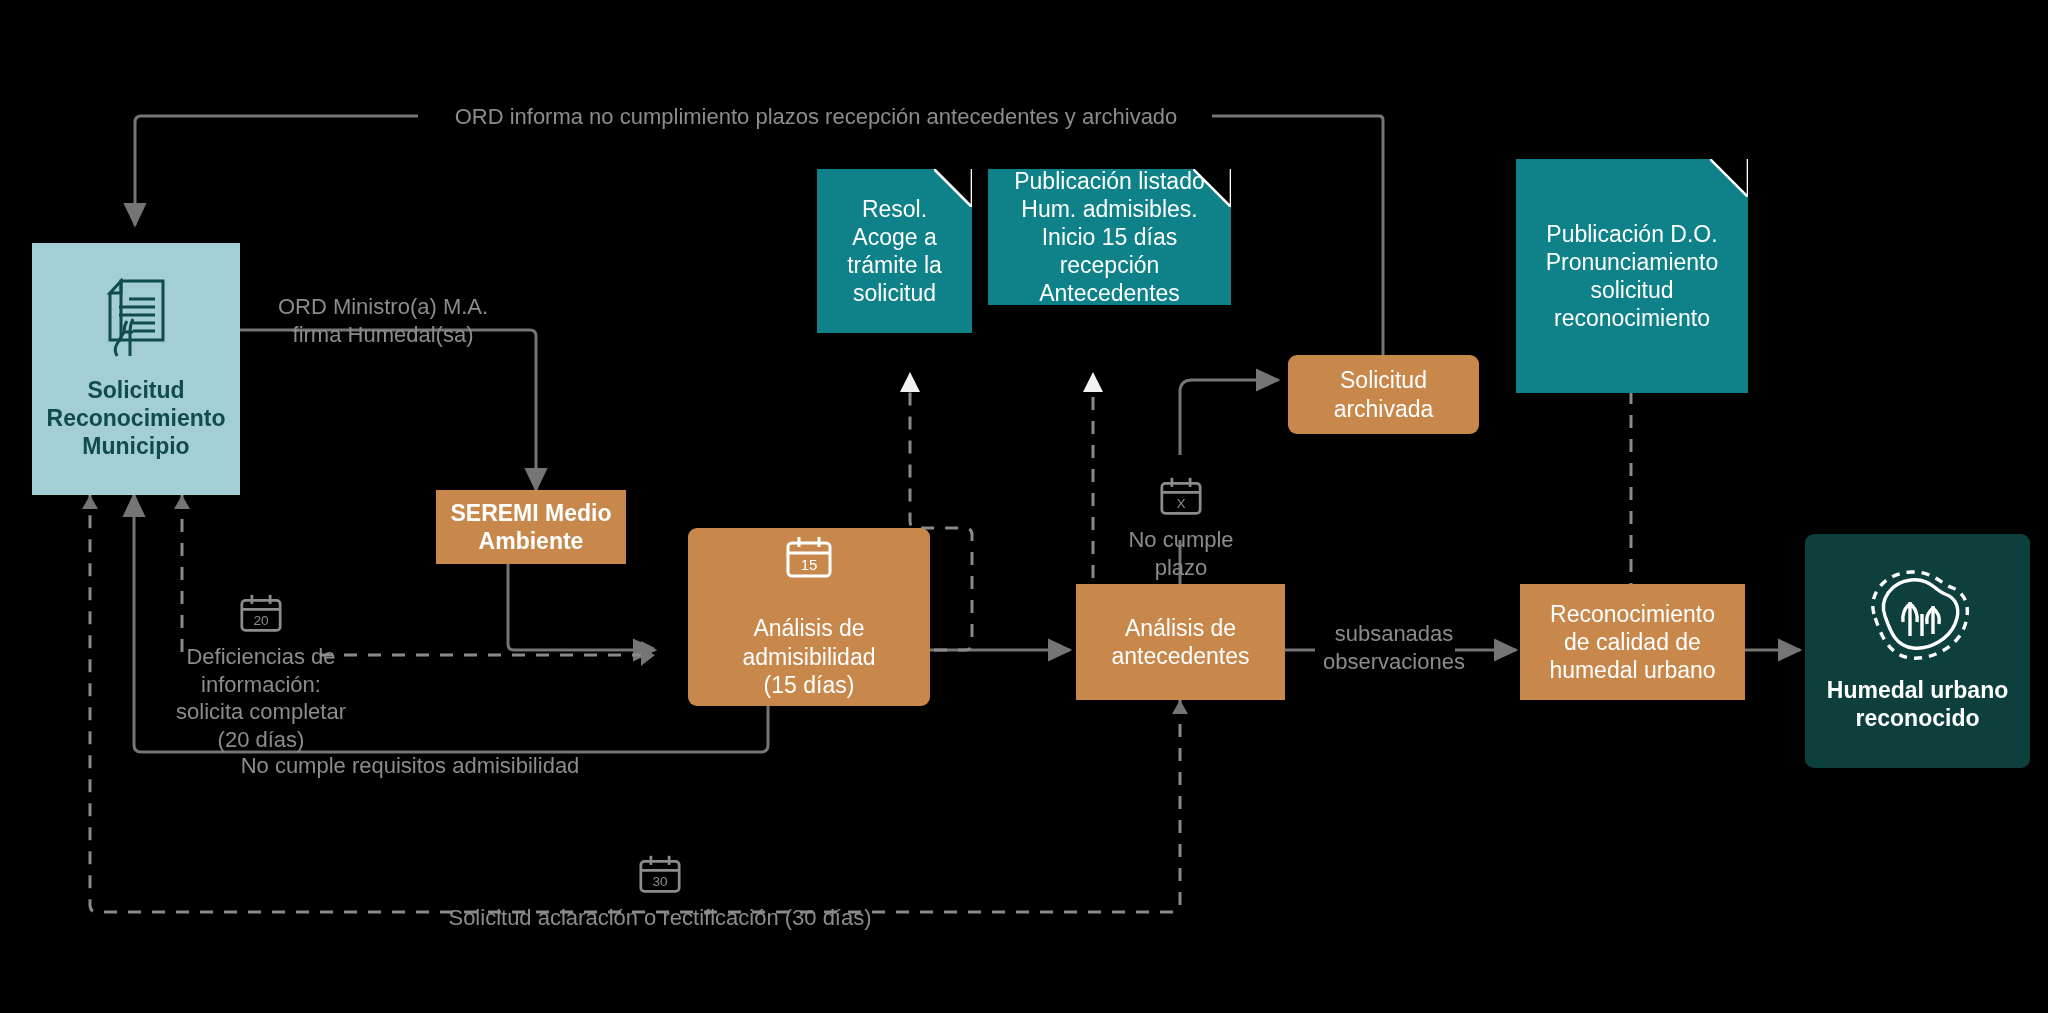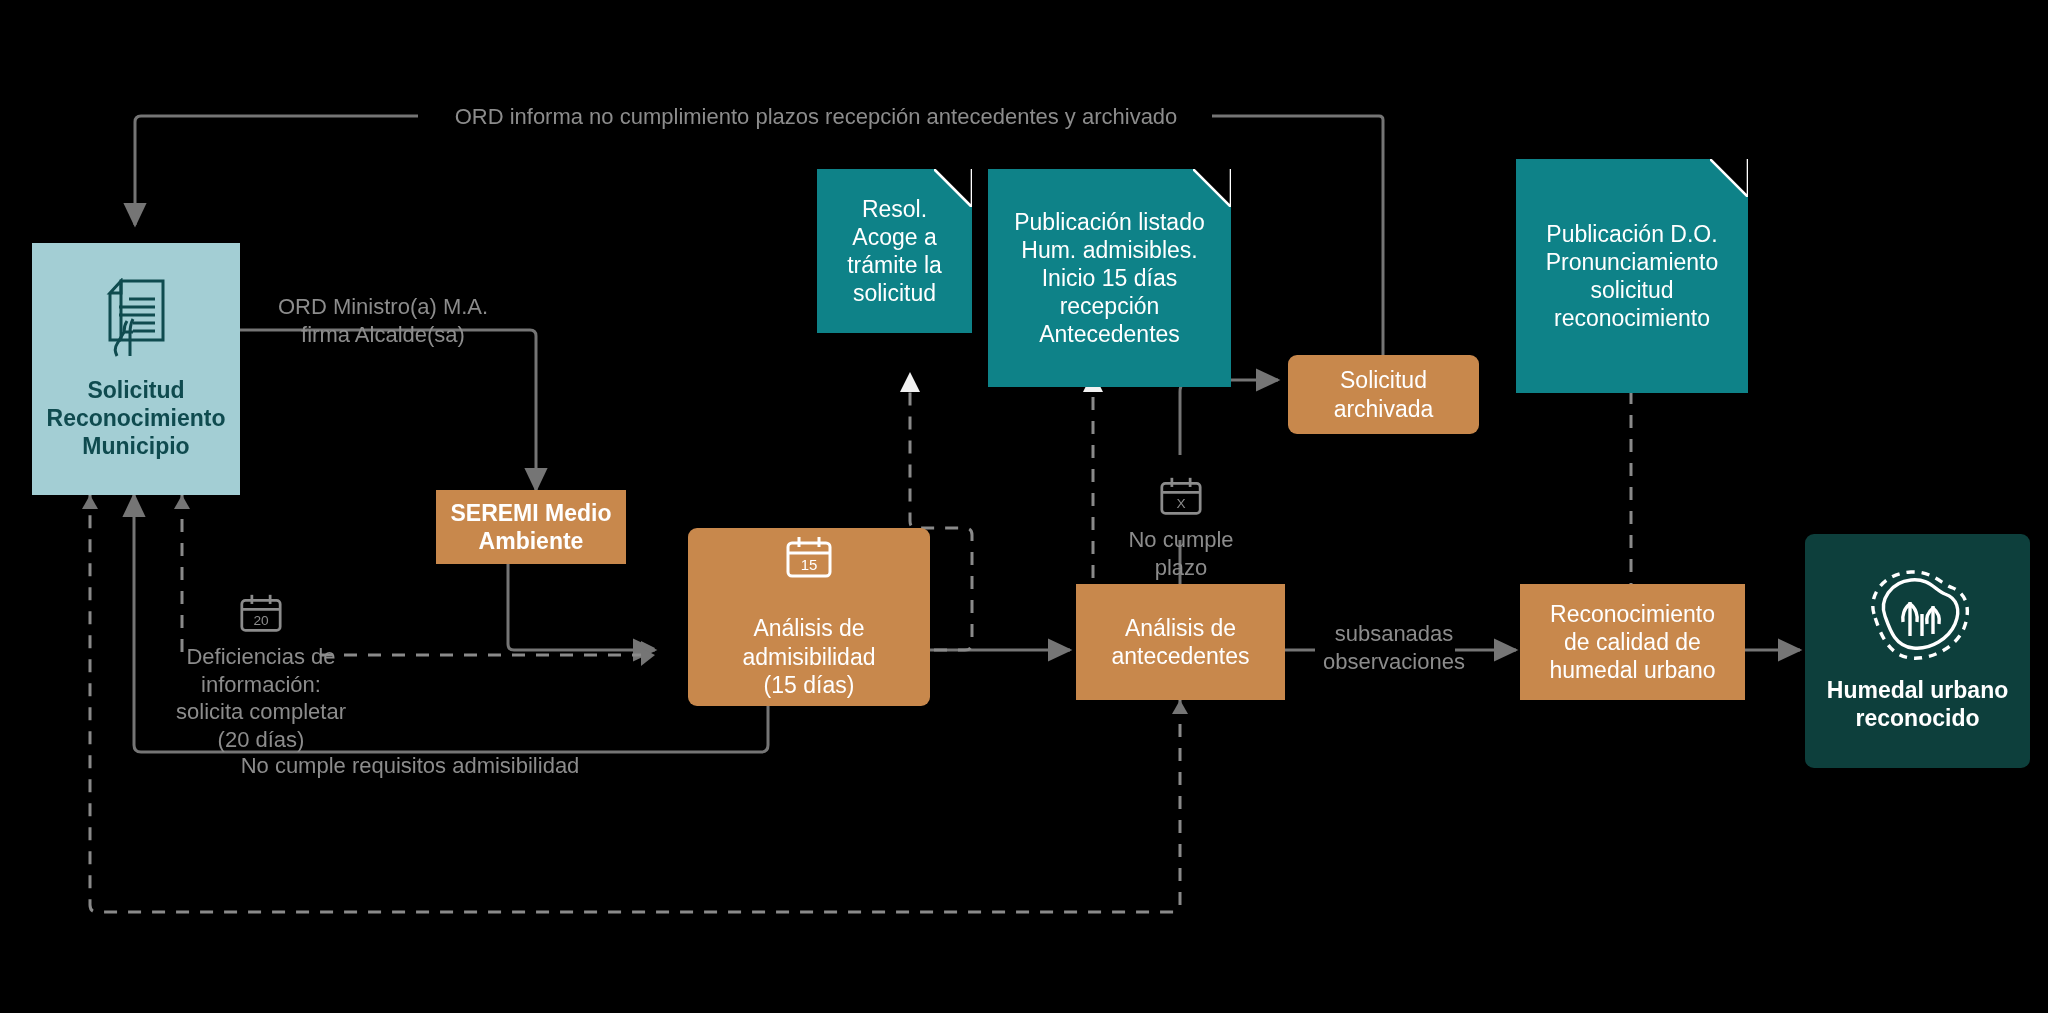--- a/index.html
+++ b/index.html
@@ -254,21 +254,21 @@
       <path d="M38,0 L0,0" stroke="#000000" stroke-width="0" fill="none"></path>
       <path d="M0,0 L38,0 L38,38 Z" fill="#000000"></path>
       <path d="M0,0 L38,38 L38,0" stroke="#ffffff" stroke-width="2.6" fill="none"></path>
     </svg>
     <span class="node-label">Resol.
 Acoge a
 trámite la
 solicitud</span>
   </div>
 
-  <div class="node node-teal-doc" style="left:988px; top:169px; width:243px; height:218px;">
+  <div class="node node-teal-doc" style="left:988px; top:169px; width:243px; height:136px;">
     <svg class="fold" viewBox="0 0 38 38">
       <path d="M0,0 L38,0 L38,38 Z" fill="#000000"></path>
       <path d="M0,0 L38,38 L38,0" stroke="#ffffff" stroke-width="2.6" fill="none"></path>
     </svg>
     <span class="node-label">Publicación listado
 Hum. admisibles.
 Inicio 15 días
 recepción
 Antecedentes</span>
   </div>
@@ -283,21 +283,21 @@
 solicitud
 reconocimiento</span>
   </div>
 
   <div class="edge-label" style="left:418px; top:103px; width:796px;">
     <span>ORD informa no cumplimiento plazos recepción antecedentes y archivado</span>
   </div>
 
   <div class="edge-label" style="left:258px; top:293px; width:250px;">
     <span>ORD Ministro(a) M.A.
-firma Alcalde(sa)</span>
+firma Humedal(sa)</span>
   </div>
 
   <div class="edge-label" style="left:150px; top:565px; width:222px;">
     <span class="cal-icon">
       <svg width="46" height="42" viewBox="0 0 50 46" fill="none" stroke="#8c8c8c" stroke-width="3">
         <rect x="4" y="8" width="42" height="33" rx="4"></rect>
         <line x1="4" y1="18" x2="46" y2="18"></line>
         <line x1="15" y1="2" x2="15" y2="12"></line>
         <line x1="35" y1="2" x2="35" y2="12"></line>
         <text x="25" y="35" fill="#8c8c8c" stroke="none" font-size="15" font-family="Liberation Sans, sans-serif" text-anchor="middle">20</text>
@@ -325,14 +325,26 @@
     </span>
     <span>No cumple
 plazo</span>
   </div>
 
   <div class="edge-label" style="left:1318px; top:620px; width:152px;text-align:center;">
     <span>subsanadas
 observaciones</span>
   </div>
 
+  <div class="edge-label" style="left:380px; top:826px; width:560px;">
+    <span class="cal-icon">
+      <svg width="46" height="42" viewBox="0 0 50 46" fill="none" stroke="#8c8c8c" stroke-width="3">
+        <rect x="4" y="8" width="42" height="33" rx="4"></rect>
+        <line x1="4" y1="18" x2="46" y2="18"></line>
+        <line x1="15" y1="2" x2="15" y2="12"></line>
+        <line x1="35" y1="2" x2="35" y2="12"></line>
+        <text x="25" y="35" fill="#8c8c8c" stroke="none" font-size="15" font-family="Liberation Sans, sans-serif" text-anchor="middle">30</text>
+      </svg>
+    </span>
+    <span>Solicitud aclaración o rectificación (30 días)</span>
+  </div>
 
 </div>
 
 </body></html>

